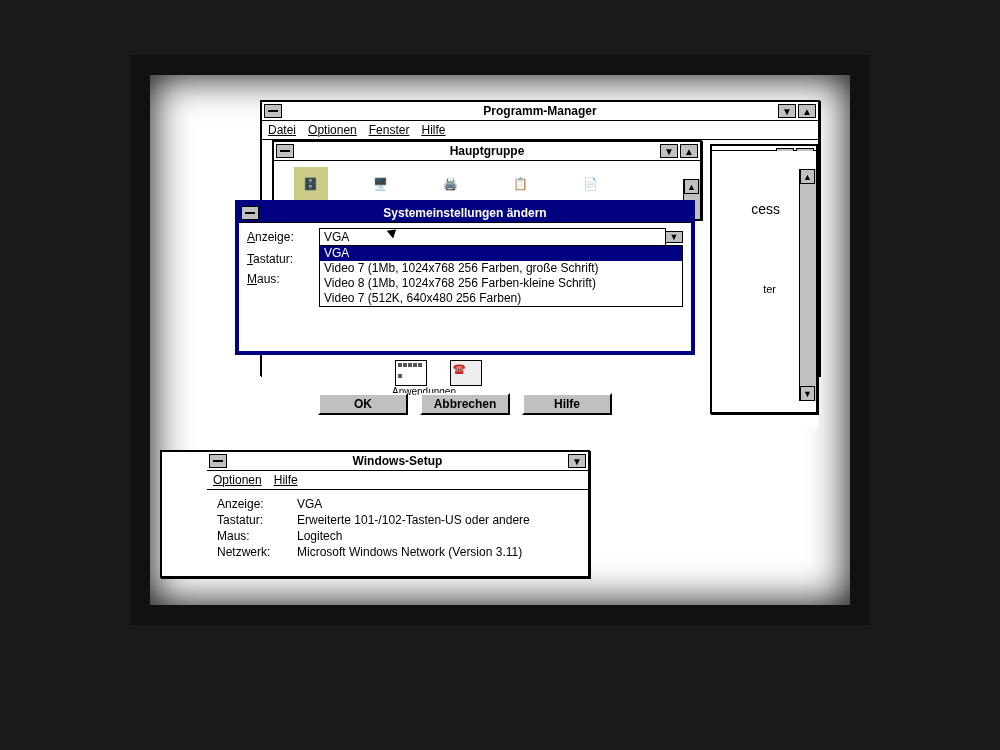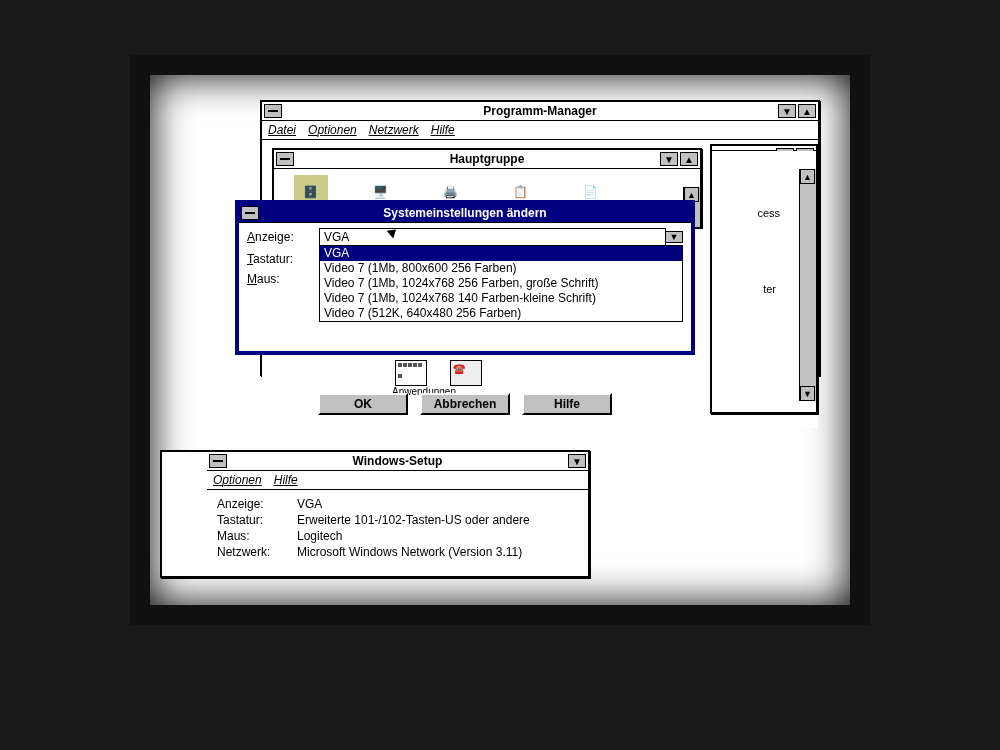--- a/index.html
+++ b/index.html
@@ -49,21 +49,21 @@
     position: absolute; top: 2px;
     width: 18px; height: 14px;
     background: #c0c0c0; border: 1px solid #000;
     display:flex;align-items:center;justify-content:center;
     font-size:10px; font-weight:bold;
   }
   .menubar {
     background: #fff;
     padding: 2px 6px;
     border-bottom: 1px solid #000;
-    display: flex; gap: 12px; font-style: italic;
+    display: flex; gap: 12px;
   }
   .menubar span { text-decoration: underline; text-decoration-color:#000; }
   .mu { display:inline-block; }
   .mu::first-letter { text-decoration: underline; }
   .client { position: relative; background:#fff; }
   .icon {
     position: absolute;
     width: 34px; height: 34px;
     display:flex;align-items:center;justify-content:center;
   }
@@ -121,26 +121,26 @@
   <div class="win" style="left:110px; top:25px; width:560px; height:276px;">
     <div class="title">
       <div class="sysmenu"></div>
       <span>Programm-Manager</span>
       <div class="ctrlbtn" style="right:2px">▲</div>
       <div class="ctrlbtn" style="right:22px">▼</div>
     </div>
     <div class="menubar">
       <span class="mu">Datei</span>
       <span class="mu">Optionen</span>
-      <span class="mu">Netzwerk</span>
+      <span class="mu">Fenster</span>
       <span class="mu">Hilfe</span>
     </div>
     <div class="client" style="height:288px;">
 
-      <div class="win" style="left:10px; top:8px; width:430px; height:80px;">
+      <div class="win" style="left:10px; top:0; width:430px; height:80px;">
         <div class="title">
           <div class="sysmenu"></div>
           <span>Hauptgruppe</span>
           <div class="ctrlbtn" style="right:2px">▲</div>
           <div class="ctrlbtn" style="right:22px">▼</div>
         </div>
         <div class="client" style="height:58px;">
           <div class="icon" style="left:20px;top:6px;background:#cc8;">🗄️</div>
           <div class="icon" style="left:90px;top:6px;">🖥️</div>
           <div class="icon" style="left:160px;top:6px;">🖨️</div>
@@ -151,21 +151,21 @@
           </div>
         </div>
       </div>
 
       <div class="win" style="left:448px; top:4px; width:108px; height:270px;">
         <div class="title">
           <div class="ctrlbtn" style="right:2px">▲</div>
           <div class="ctrlbtn" style="right:22px">▼</div>
         </div>
         <div class="client" style="height:250px;">
-          <div style="position:absolute;right:36px;top:56px;font-size:11px">cess</div>
+          <div style="position:absolute;right:36px;top:50px;font-size:14px">cess</div>
           <div style="position:absolute;right:40px;top:132px;font-size:11px">ter</div>
           <div class="scrollbar-v">
             <div class="sb-btn">▲</div>
             <div class="sb-btn" style="position:absolute;bottom:0">▼</div>
           </div>
         </div>
       </div>
 
       <div class="grpicon" style="left:130px; top:220px;">
         <div class="gi">
@@ -197,23 +197,22 @@
       </div>
       <div class="row">
         <div class="lbl mu">Tastatur:</div>
       </div>
       <div class="row">
         <div class="lbl mu">Maus:</div>
       </div>
 
       <div class="list">
         <div class="opt sel">VGA</div>
-        <div class="opt">Video 7 (1Mb, 800x600 256 Farben)</div>
         <div class="opt">Video 7 (1Mb, 1024x768 256 Farben, große Schrift)</div>
-        <div class="opt">Video 7 (1Mb, 1024x768 140 Farben-kleine Schrift)</div>
+        <div class="opt">Video 8 (1Mb, 1024x768 256 Farben-kleine Schrift)</div>
         <div class="opt">Video 7 (512K, 640x480 256 Farben)</div>
       </div>
       <div class="btnrow" style="margin-top:96px;">
         <div class="wbtn">OK</div>
         <div class="wbtn">Abbrechen</div>
         <div class="wbtn">Hilfe</div>
       </div>
       <div class="cursor" style="left:150px; top:4px;"></div>
     </div>
   </div>

